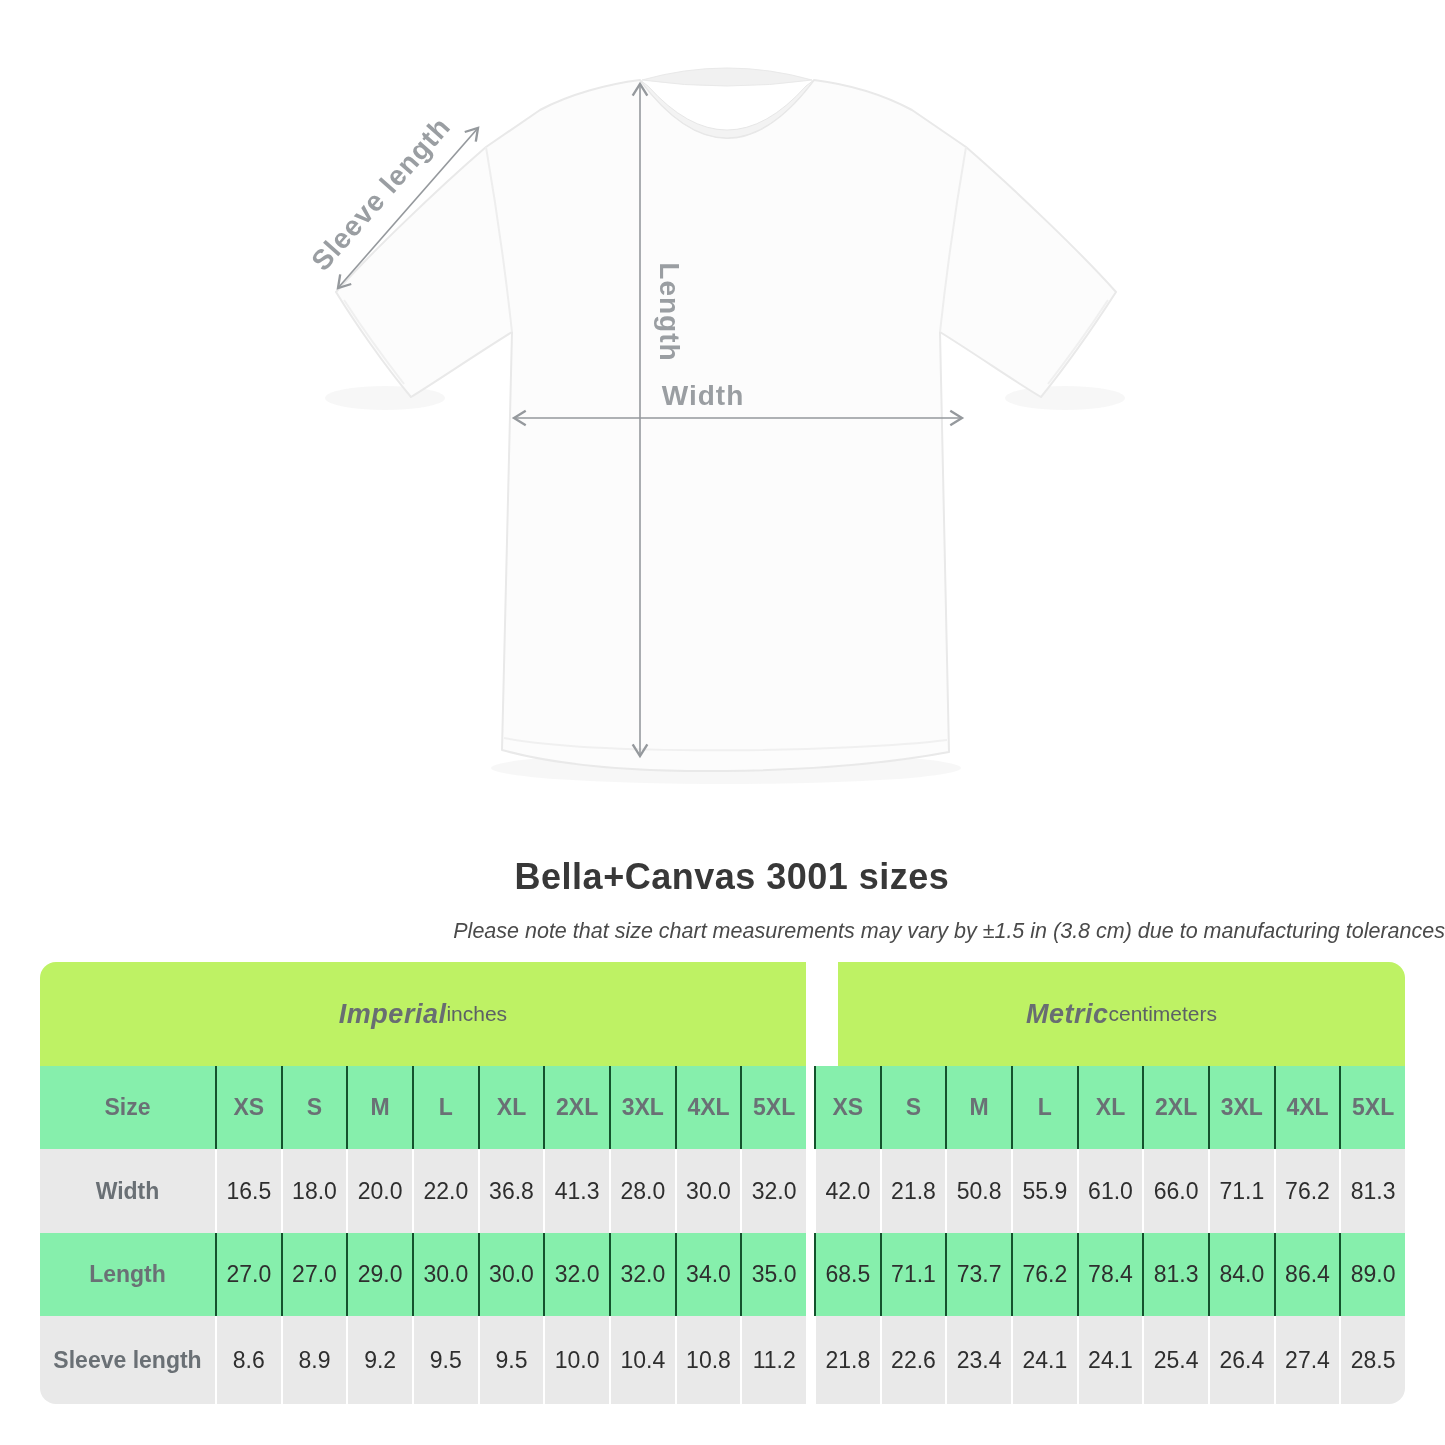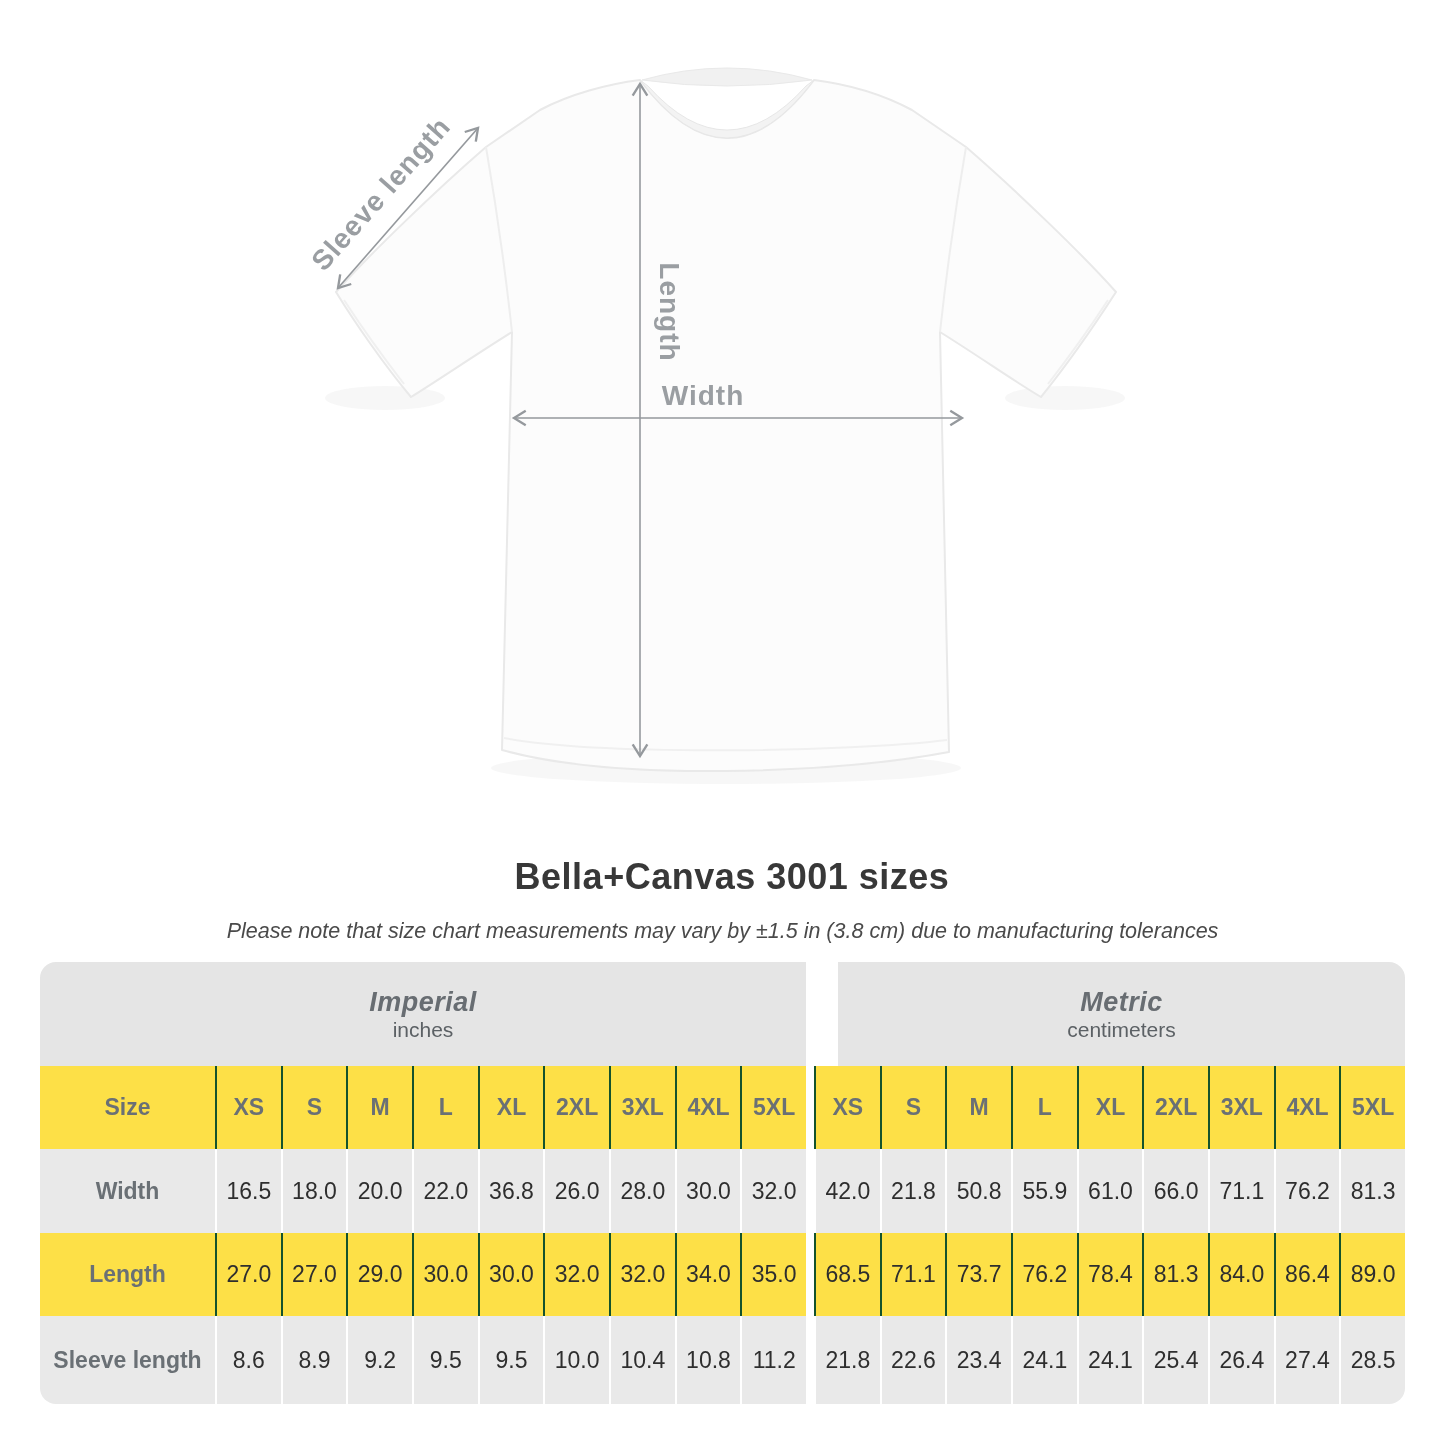--- a/index.html
+++ b/index.html
@@ -28,58 +28,58 @@
     text-align: center;
     font-size: 36px;
     line-height: 40px;
     font-weight: bold;
     color: #383838;
     letter-spacing: 0.5px;
     padding-left: 19px;
   }
   .subtitle {
     margin: 21px 0 0 0;
-    text-align: center;
+    text-align: right;
     font-style: italic;
     font-size: 21.5px;
     line-height: 26px;
     color: #4a4a4a;
   }
 
   
   .size-table {
     width: 1365px;
     margin: 18px auto 0 auto;
     display: grid;
     grid-template-columns: 175px repeat(9, 1fr) 8px repeat(9, 1fr);
     grid-template-rows: 104px 83px 84px 83px 88px;
     background: #ffffff;
     border-radius: 16px;
     overflow: hidden;
   }
   .unit-cell {
-    background: #e5e5e5;
-    display: flex; flex-direction: column;
+    background: #bef264;
+    display: flex; flex-direction: row;
     align-items: center; justify-content: center;
   }
   .unit-cell.imperial { grid-area: 1 / 1 / 2 / 11; }
   .header-spacer     { grid-area: 1 / 11 / 2 / 12; background: #ffffff; }
   .unit-cell.metric  { grid-area: 1 / 12 / 2 / 21; margin-left: 24px; }
   .unit-name {
     font-weight: bold; font-style: italic;
     font-size: 27px; color: #686d72; letter-spacing: 0.5px;
   }
   .unit-sub { font-size: 21px; color: #5c6165; }
 
   .cell {
     display: flex; align-items: center; justify-content: center;
     white-space: nowrap;
   }
   .spacer { background: #ffffff; }
-  .row-white { background: #fde047; }
+  .row-white { background: #86efac; }
   .row-gray  { background: #e9e9e9; }
   .row-white.sep { border-left: 2px solid #14532d; }
   .row-gray.sep  { border-left: 2px solid #ffffff; }
   .head, .lbl {
     font-weight: bold; font-size: 23px; color: #6a7075;
   }
   .val { font-size: 23px; color: #2e2e2e; }
 </style>
 </head>
 <body>
@@ -168,21 +168,21 @@
       <div class="cell head row-white sep">2XL</div>
       <div class="cell head row-white sep">3XL</div>
       <div class="cell head row-white sep">4XL</div>
       <div class="cell head row-white sep">5XL</div>
       <div class="cell lbl row-gray">Width</div>
       <div class="cell val sep row-gray">16.5</div>
       <div class="cell val sep row-gray">18.0</div>
       <div class="cell val sep row-gray">20.0</div>
       <div class="cell val sep row-gray">22.0</div>
       <div class="cell val sep row-gray">36.8</div>
-      <div class="cell val sep row-gray">26.0</div>
+      <div class="cell val sep row-gray">41.3</div>
       <div class="cell val sep row-gray">28.0</div>
       <div class="cell val sep row-gray">30.0</div>
       <div class="cell val sep row-gray">32.0</div>
       <div class="spacer"></div>
       <div class="cell val sep row-gray">42.0</div>
       <div class="cell val sep row-gray">21.8</div>
       <div class="cell val sep row-gray">50.8</div>
       <div class="cell val sep row-gray">55.9</div>
       <div class="cell val sep row-gray">61.0</div>
       <div class="cell val sep row-gray">66.0</div>

